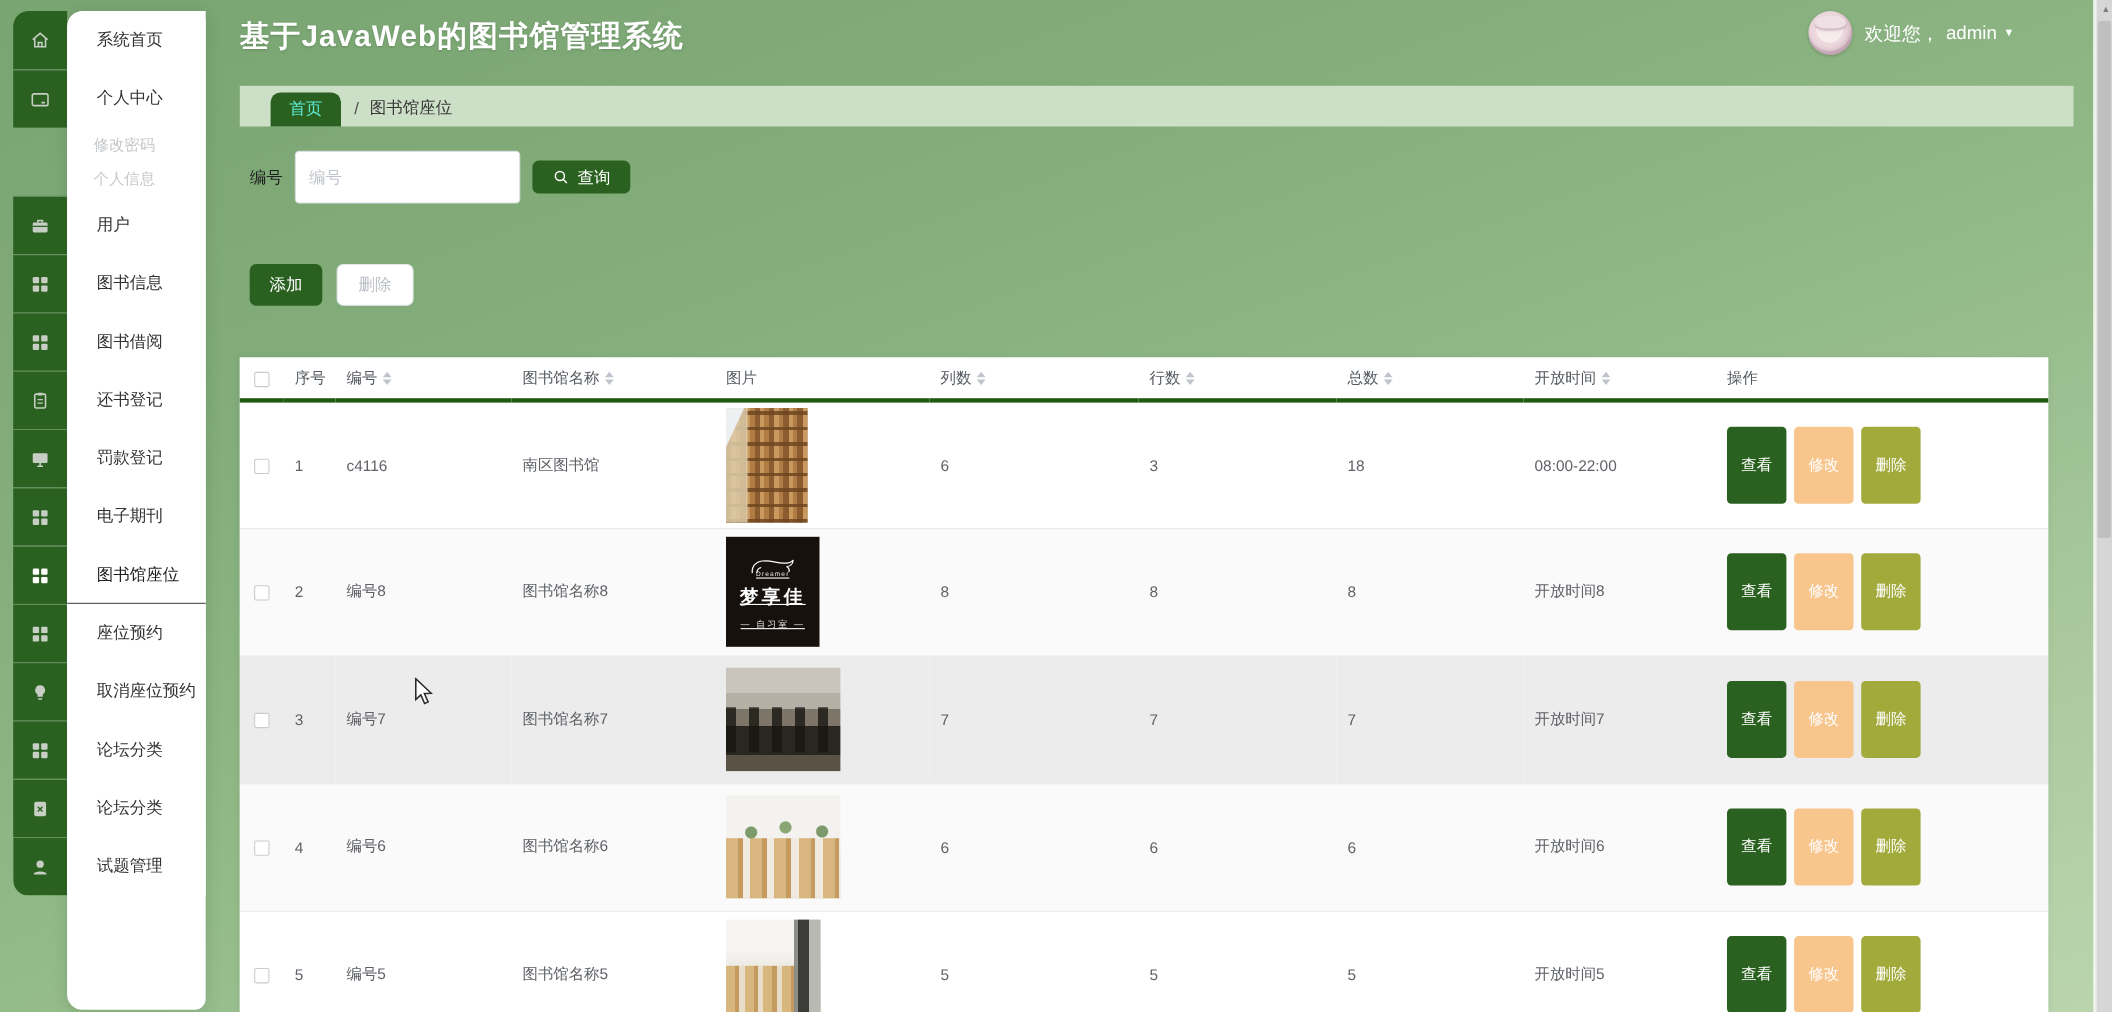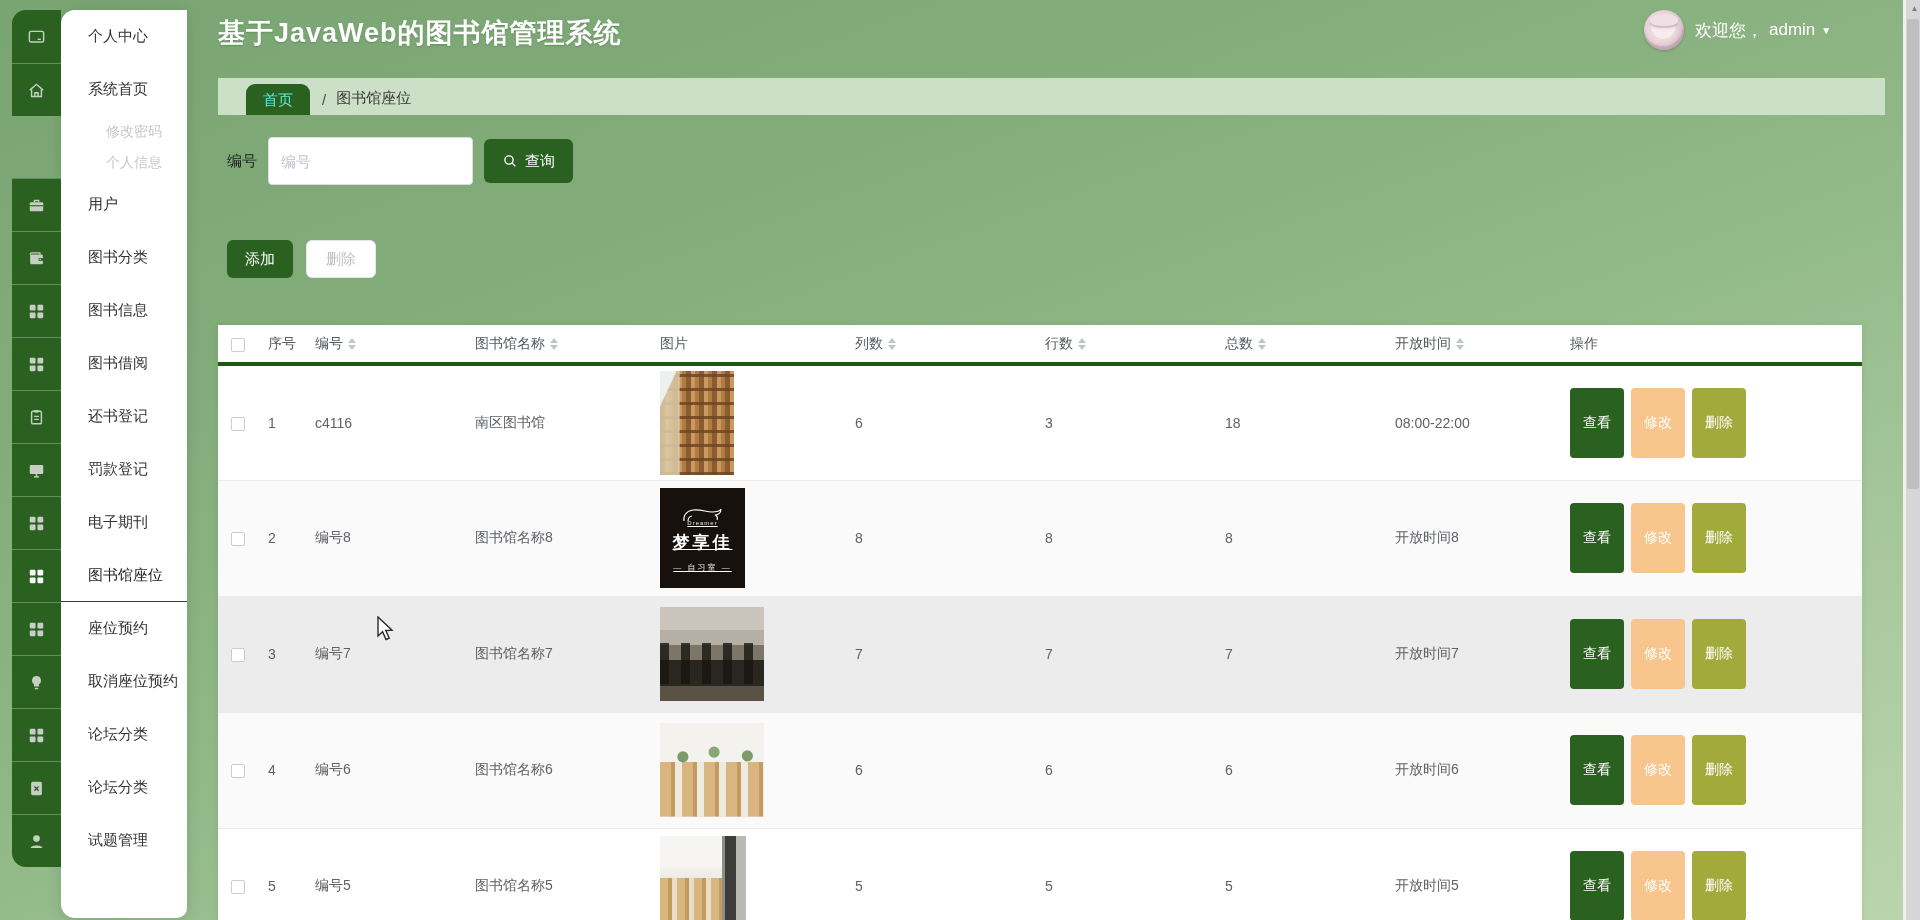--- a/index.html
+++ b/index.html
@@ -20,21 +20,21 @@
   .mrow.sub { height:31px; }
   .icell { width:49px; display:flex; align-items:center; justify-content:center; color:#c7cec3; }
   .mrow.top .icell { background:#2a6120; border-top:1px solid rgba(255,255,255,.28); }
   .mrow.top:first-child .icell { border-top:none; border-radius:14px 0 0 0; }
   .mrow.top:last-child .icell { border-radius:0 0 0 14px; }
   .mrow.sub .icell { background:transparent; }
   .icell svg { width:19px; height:19px; }
   .lcell { flex:1; background:#fff; display:flex; align-items:center; padding-left:27px;
     font-size:15px; color:#323232; position:relative; }
   .mrow:first-child .lcell { border-radius:14px 0 0 0; }
-  .mrow.sub .lcell { padding-left:45px; font-size:14px; color:#c5c8cb; }
+  .mrow.sub .lcell { padding-left:24px; font-size:14px; color:#c5c8cb; }
   .mrow.active .icell { color:#ffffff; }
   .mrow.active .lcell { color:#1f1f1f; }
   .mrow.active .lcell::after { content:""; position:absolute; left:0; right:0; bottom:0; height:1px; background:#3c3c3c; }
 
   
   #page-title { position:absolute; left:218px; top:15px; font-size:27px; font-weight:bold; color:#fff;
     letter-spacing:1px; text-shadow:0 1px 2px rgba(30,60,30,.25); z-index:2; }
   #user-block { position:absolute; left:1644px; top:10px; display:flex; align-items:center; gap:11px; z-index:2; }
   #avatar { width:40px; height:40px; border-radius:50%;
     background:radial-gradient(circle at 48% 42%, #f7ecec 0 38%, #ecd9de 39% 62%, #d9c0cc 63% 100%);
@@ -51,21 +51,21 @@
     font-size:15px; border-radius:9px 9px 0 0; }
   #crumb-sep { margin:0 10px 7px 12px; color:#4c4c4c; font-size:15px; }
   #crumb-current { margin-bottom:7px; color:#393939; font-size:15px; }
 
   
   #search-row { position:absolute; left:227px; top:137px; display:flex; align-items:center; gap:11px; z-index:2; }
   #search-label { font-size:15px; color:#1e1e1e; }
   #search-input { width:205px; height:48px; border:1px solid #d9dde2; border-radius:4px; background:#fff;
     font-size:15px; padding:0 12px; color:#333; outline:none; font-family:inherit; }
   #search-input::placeholder { color:#c0c4cc; }
-  #search-btn { height:44px; display:flex; align-items:center; gap:7px; background:#2a6120; border:none; color:#fff;
+  #search-btn { height:30px; display:flex; align-items:center; gap:7px; background:#2a6120; border:none; color:#fff;
     font-size:15px; padding:0 18px; border-radius:6px; cursor:pointer; font-family:inherit; }
 
   
   #toolbar { position:absolute; left:227px; top:240px; display:flex; gap:13px; z-index:2; }
   #add-btn { min-width:66px; height:38px; background:#2a6120; color:#fff; border:none; border-radius:6px;
     font-size:15px; padding:0 16px; cursor:pointer; font-family:inherit; }
   #del-btn { min-width:70px; height:38px; background:#fff; color:#bcc0c6; border:1px solid #e4e7ec; border-radius:6px;
     font-size:15px; padding:0 16px; font-family:inherit; }
 
   
@@ -301,36 +301,36 @@
       </tbody>
   </table>
 </div>
 
 <div id="sidebar">
   <div id="side-white"></div>
   <div id="menu">
       <div class="mrow top">
         <div class="icell">
           <svg viewBox="0 0 24 24">
-            <rect x="3" y="5.5" width="18" height="13.5" rx="2" fill="none" stroke="currentColor" stroke-width="1.8"></rect>
-            <path d="M13.5 15.5h4" stroke="currentColor" stroke-width="1.8"></path>
-          </svg>
-        </div>
-        <div class="lcell">个人中心</div>
-      </div>
-      <div class="mrow top">
-        <div class="icell">
-          <svg viewBox="0 0 24 24">
             <path d="M3.5 11.5 12 4.2l8.5 7.3" fill="none" stroke="currentColor" stroke-width="1.8"></path>
             <path d="M5.8 10.4V19.6h12.4V10.4" fill="none" stroke="currentColor" stroke-width="1.8"></path>
             <path d="M10 19.6v-4.8h4v4.8" fill="none" stroke="currentColor" stroke-width="1.8"></path>
           </svg>
         </div>
         <div class="lcell">系统首页</div>
       </div>
+      <div class="mrow top">
+        <div class="icell">
+          <svg viewBox="0 0 24 24">
+            <rect x="3" y="5.5" width="18" height="13.5" rx="2" fill="none" stroke="currentColor" stroke-width="1.8"></rect>
+            <path d="M13.5 15.5h4" stroke="currentColor" stroke-width="1.8"></path>
+          </svg>
+        </div>
+        <div class="lcell">个人中心</div>
+      </div>
       <div class="mrow sub">
         <div class="icell"></div>
         <div class="lcell">修改密码</div>
       </div>
       <div class="mrow sub">
         <div class="icell"></div>
         <div class="lcell">个人信息</div>
       </div>
       <div class="mrow top">
         <div class="icell">
@@ -338,31 +338,20 @@
             <rect x="3.5" y="7.8" width="17" height="11.5" rx="1.5" fill="currentColor"></rect>
             <path d="M9.3 7.8V5.6h5.4v2.2" fill="none" stroke="currentColor" stroke-width="1.8"></path>
             <path d="M3.5 12.3h17" stroke="#2a6120" stroke-width="1.4"></path>
           </svg>
         </div>
         <div class="lcell">用户</div>
       </div>
       <div class="mrow top">
         <div class="icell">
           <svg viewBox="0 0 24 24">
-            <path d="M4 6.8h14.3a1.8 1.8 0 0 1 1.8 1.8v9a1.8 1.8 0 0 1-1.8 1.8H5.8A1.8 1.8 0 0 1 4 17.6z" fill="currentColor"></path>
-            <path d="M4 6.8c0-1.1.9-2 2-2h10.4v2" fill="none" stroke="currentColor" stroke-width="1.6"></path>
-            <rect x="14.6" y="11.4" width="5.5" height="3.6" fill="#2a6120"></rect>
-            <rect x="15.6" y="12.4" width="2" height="1.6" fill="currentColor"></rect>
-          </svg>
-        </div>
-        <div class="lcell">图书分类</div>
-      </div>
-      <div class="mrow top">
-        <div class="icell">
-          <svg viewBox="0 0 24 24">
             <rect x="3.5" y="3.5" width="7.3" height="7.3" rx="1.4" fill="currentColor"></rect>
             <rect x="13.2" y="3.5" width="7.3" height="7.3" rx="1.4" fill="currentColor"></rect>
             <rect x="3.5" y="13.2" width="7.3" height="7.3" rx="1.4" fill="currentColor"></rect>
             <rect x="13.2" y="13.2" width="7.3" height="7.3" rx="1.4" fill="currentColor"></rect>
           </svg>
         </div>
         <div class="lcell">图书信息</div>
       </div>
       <div class="mrow top">
         <div class="icell">

